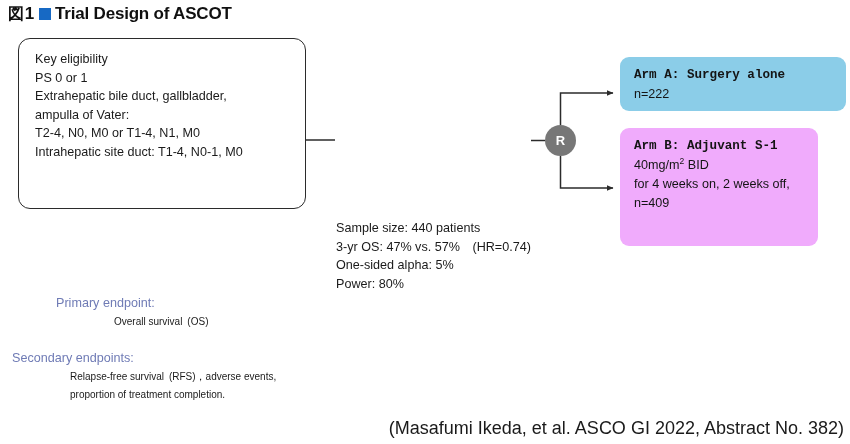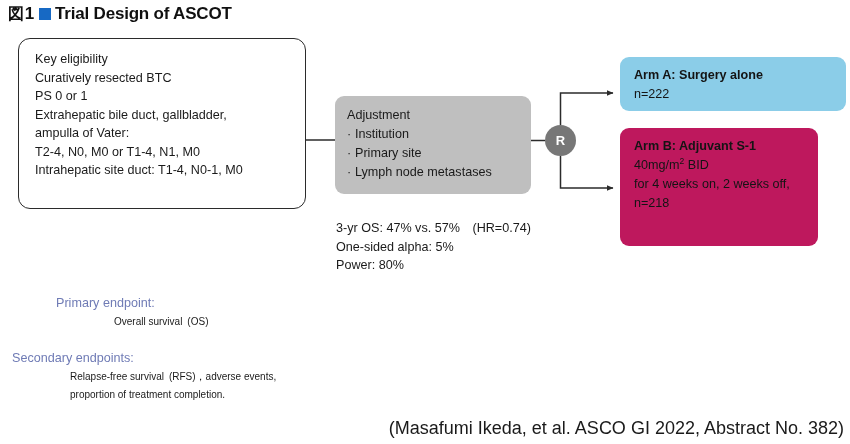--- a/index.html
+++ b/index.html
@@ -138,32 +138,33 @@
     height: 54px;
     background: #8bcde8;
     border-radius: 9px;
     padding: 9px 0 0 14px;
   }
   .arm-b-box {
     left: 620px;
     top: 128px;
     width: 198px;
     height: 118px;
-    background: #be185d;
+    background: #f0abfc;
     border-radius: 9px;
     padding: 9px 0 0 14px;
   }
   .arm-a-box .line, .arm-b-box .line {
     font-size: 12.6px;
     line-height: 19px;
     color: #141414;
     white-space: nowrap;
   }
   .arm-a-box .line.bold, .arm-b-box .line.bold {
     font-weight: bold;
+    font-family: Liberation Mono, monospace;
   }
   sup.unit {
     font-size: 8.5px;
     vertical-align: super;
     line-height: 0;
   }
 
   
   .stats-block {
     position: absolute;
@@ -228,58 +229,46 @@
 
     <path d="M531,140.5 L545,140.5" stroke="#2b2b2b" stroke-width="1.5" fill="none"></path>
 
     <path d="M560.5,125 L560.5,93 L613,93" stroke="#2b2b2b" stroke-width="1.5" fill="none" marker-end="url(#arrowhead)"></path>
 
     <path d="M560.5,156 L560.5,188 L613,188" stroke="#2b2b2b" stroke-width="1.5" fill="none" marker-end="url(#arrowhead)"></path>
   </svg>
 
   <div class="box eligibility-box">
     <div class="line">Key eligibility</div>
-    <div class="line">Curatively resected BTC</div>
     <div class="line">PS 0 or 1</div>
     <div class="line">Extrahepatic bile duct, gallbladder,</div>
     <div class="line">ampulla of Vater:</div>
     <div class="line">T2-4, N0, M0 or T1-4, N1, M0</div>
     <div class="line">Intrahepatic site duct: T1-4, N0-1, M0</div>
   </div>
 
-  <div class="box adjustment-box">
-    <div class="head">Adjustment</div>
-    <div class="bullet">
-      <span class="dot">·</span><span>Institution</span>
-    </div>
-    <div class="bullet">
-      <span class="dot">·</span><span>Primary site</span>
-    </div>
-    <div class="bullet">
-      <span class="dot">·</span><span>Lymph node metastases</span>
-    </div>
-  </div>
 
   <div class="r-circle">
     <span>R</span>
   </div>
 
   <div class="box arm-a-box">
     <div class="line bold">Arm A: Surgery alone</div>
     <div class="line">n=222</div>
   </div>
 
   <div class="box arm-b-box">
     <div class="line bold">Arm B: Adjuvant S-1</div>
     <div class="line"><span>40mg/m</span><sup class="unit">2</sup><span> BID</span></div>
     <div class="line">for 4 weeks on, 2 weeks off,</div>
-    <div class="line">n=218</div>
+    <div class="line">n=409</div>
   </div>
 
   <div class="stats-block">
+    <div class="line">Sample size: 440 patients</div>
     <div class="line">3-yr OS: 47% vs. 57% (HR=0.74)</div>
     <div class="line">One-sided alpha: 5%</div>
     <div class="line">Power: 80%</div>
   </div>
 
   <div class="endpoint-group primary-group">
     <div class="endpoint-heading">Primary endpoint:</div>
     <div class="endpoint-body">Overall survival (OS)</div>
   </div>
 

